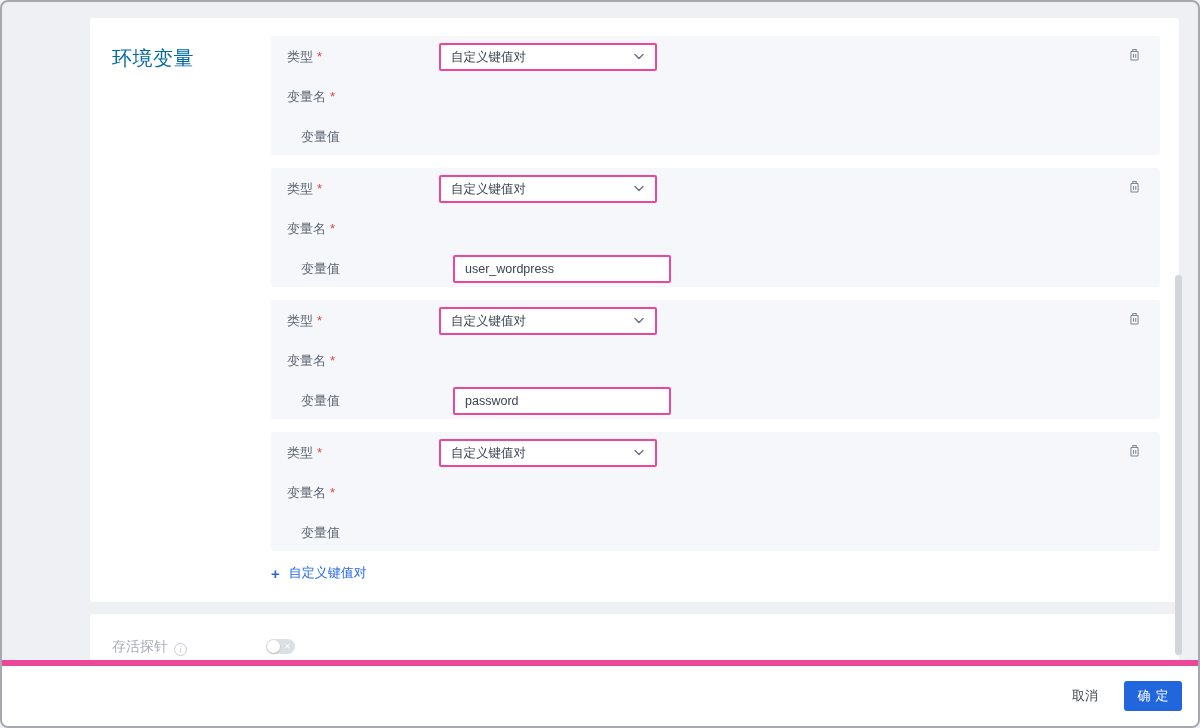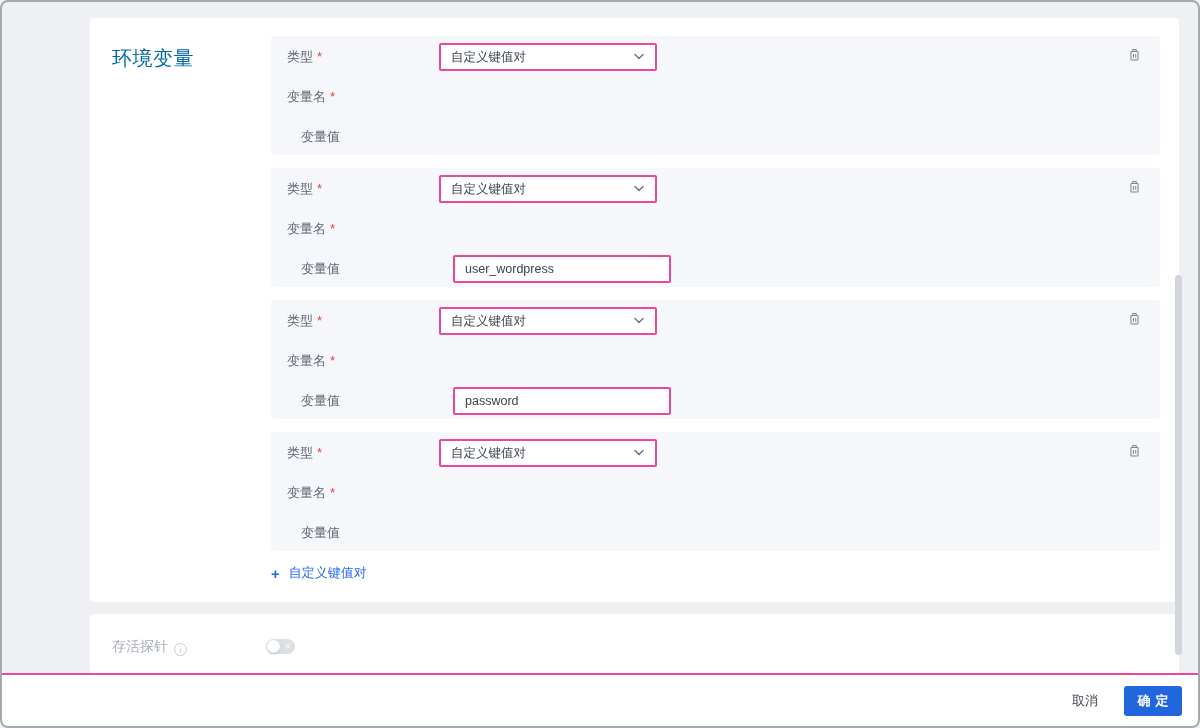--- a/index.html
+++ b/index.html
@@ -136,23 +136,23 @@
     font-size:8px;
     line-height:9px;
     color:rgba(255,255,255,.9);
   }
   .toggle-x::after { content:"✕"; }
 
   
   .footer {
     position:absolute;
     left:0; right:0; bottom:0;
-    height:53px;
+    height:66px;
     background:#fff;
-    border-top:2px solid #ec4899;
+    border-top:6px solid #ec4899;
     border-radius:0 0 6px 6px;
     display:flex;
     align-items:center;
     justify-content:flex-end;
     padding-right:16px;
   }
   .btn-cancel {
     font-size:13px;
     color:#3f4650;
     background:none; border:none;
@@ -163,21 +163,20 @@
     width:58px; height:30px;
     background:#2266dd;
     color:#fff;
     border:none;
     border-radius:3px;
     font-size:13px;
     letter-spacing:5px;
     text-indent:5px;
     display:flex; align-items:center; justify-content:center;
     cursor:pointer;
-    font-weight:bold;
   }
 
   .scrollbar-thumb {
     position:absolute;
     right:16px; top:273px;
     width:7px; height:380px;
     background:#d2d5da;
     border-radius:4px;
   }
 </style>

